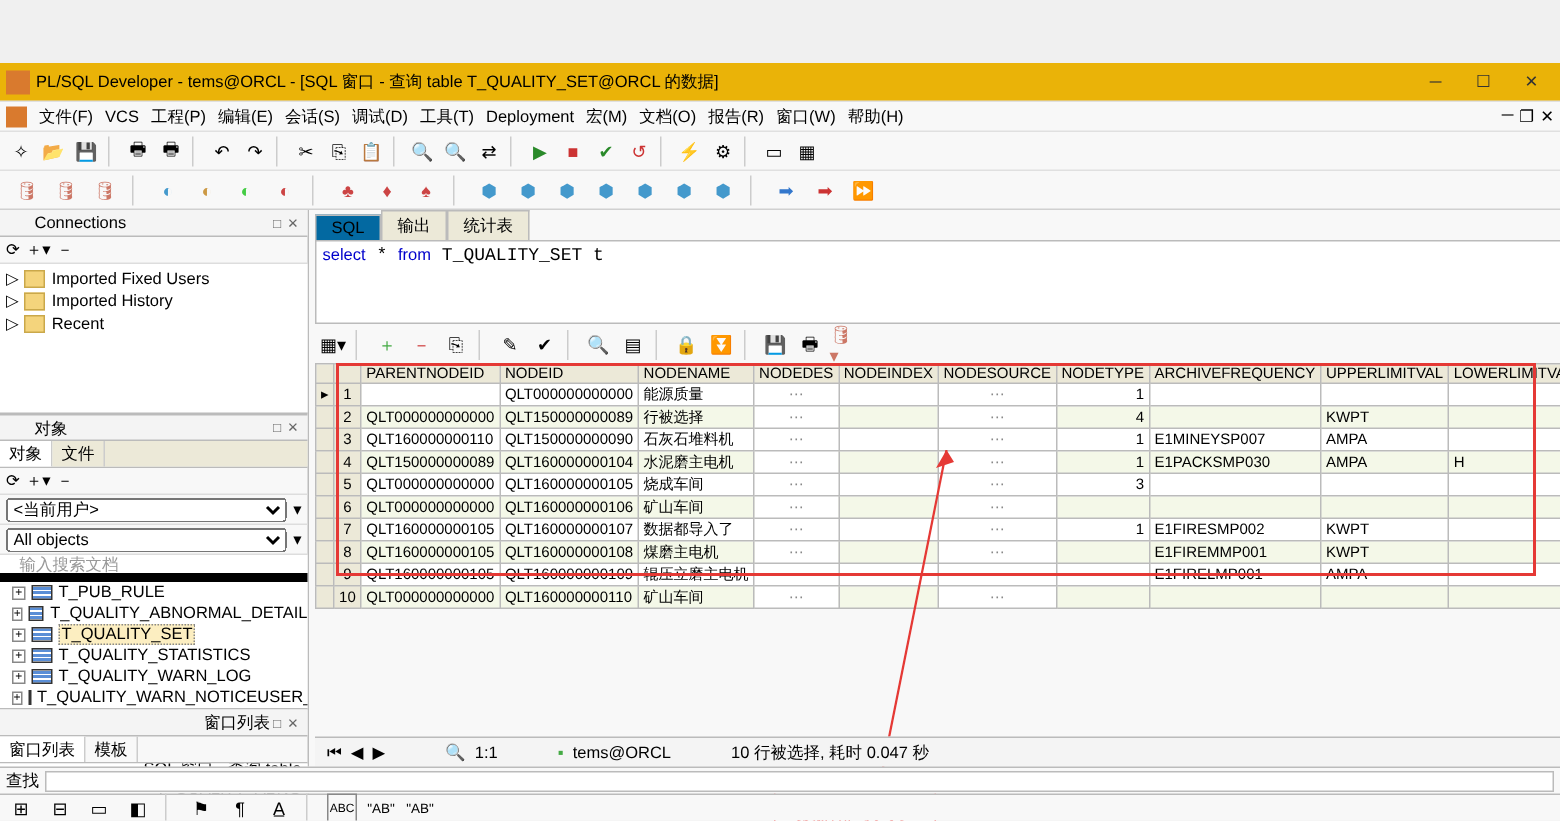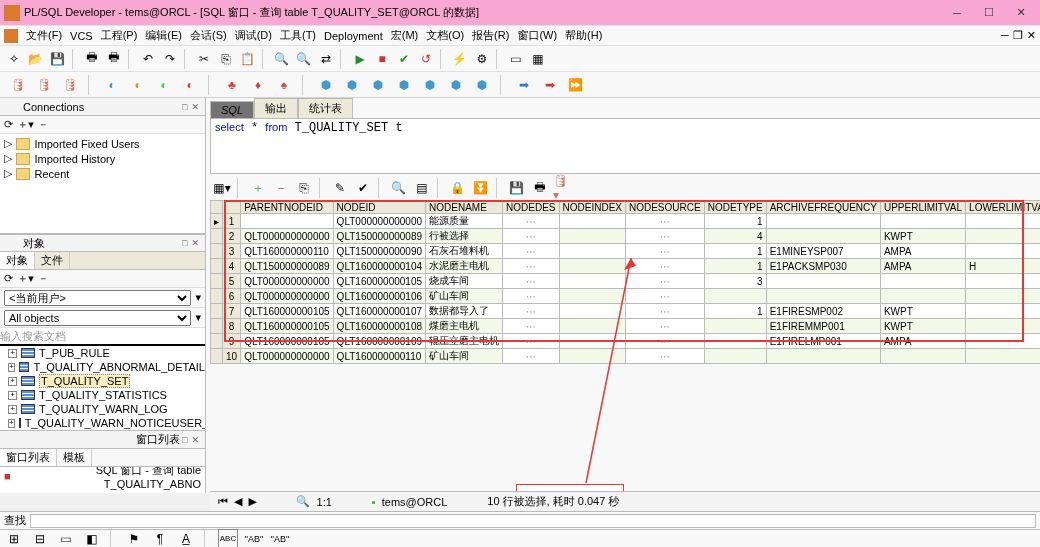--- a/index.html
+++ b/index.html
@@ -1,17 +1,17 @@
 <!DOCTYPE html>
 <html><head>
 <meta charset="utf-8">
 <style>
 * { margin:0; padding:0; box-sizing:border-box; font-family:"Microsoft YaHei","SimSun",sans-serif; font-size:11px; }
 body { background:#f0f0f0; width:1040px; height:547px; overflow:hidden; position:relative; }
-.titlebar { height:26px; background:#f9a8d4; display:flex; align-items:center; padding:0 4px; border-bottom:1px solid #e0e0e0; }
+.titlebar { height:26px; background:#eab308; display:flex; align-items:center; padding:0 4px; border-bottom:1px solid #e0e0e0;margin-top:42px; }
 .titlebar .icon { width:16px; height:16px; background:#d97a2e; margin-right:4px; }
 .titlebar .title { flex:1; color:#000; }
 .titlebar .winbtns { display:flex; gap:2px; }
 .titlebar .winbtns span { width:30px; height:20px; display:flex; align-items:center; justify-content:center; color:#333; }
 .titlebar .winbtns span:last-child { color:#333; }
 .menubar { height:20px; background:#f8f8f8; display:flex; align-items:center; padding:0 4px; gap:8px; border-bottom:1px solid #e0e0e0; }
 .menubar span { color:#000; }
 .menubar .r { margin-left:auto; display:flex; gap:4px; }
 .toolbar { height:26px; background:#f8f8f8; display:flex; align-items:center; padding:0 4px; gap:2px; border-bottom:1px solid #e0e0e0; }
 .tbtn { width:20px; height:20px; display:flex; align-items:center; justify-content:center; font-size:12px; }
@@ -25,36 +25,36 @@
 .conn-tb { height:18px; display:flex; align-items:center; gap:4px; padding:0 4px; border-bottom:1px solid #ddd; }
 .tree { flex:1; background:#fff; padding:2px 4px; overflow:hidden; }
 .tree .node { display:flex; align-items:center; gap:4px; height:15px; }
 .tree .fold { width:14px; height:12px; background:#f4d47c; border:1px solid #caa84a; }
 .obj-pane { border-top:1px solid #bbb; }
 .obj-tabs { height:18px; display:flex; border-bottom:1px solid #bbb; }
 .obj-tabs span { padding:0 6px; border-right:1px solid #ccc; background:#ece9d8; display:flex; align-items:center; }
 .obj-tabs span.active { background:#fff; }
 .obj-drop { height:20px; display:flex; align-items:center; padding:0 4px; gap:4px; border-bottom:1px solid #ddd; }
 .obj-drop select { flex:1; height:16px; font-size:11px; }
-.obj-filter { height:18px; padding:0 0; color:#999; display:flex; align-items:center; border-bottom:2px solid #000000; background:#fff; }
+.obj-filter { height:18px; padding:0 13px; color:#999; display:flex; align-items:center; border-bottom:6px solid #000000; background:#fff; }
 .obj-list { height:84px; background:#fff; overflow:hidden; }
 .obj-list .it { display:flex; align-items:center; gap:4px; height:14px; padding-left:8px; }
 .obj-list .it .exp { width:9px; height:9px; border:1px solid #888; display:flex; align-items:center; justify-content:center; font-size:8px; line-height:1; }
 .obj-list .it .tb { width:14px; height:10px; background:repeating-linear-gradient(#5a8ed6 0 2px,#fff 2px 3px); border:1px solid #333; }
 .obj-list .it.sel .txt { background:#fceec1; border:1px dotted #888; padding:0 1px; }
 .win-pane { border-top:1px solid #bbb;text-align:right; }
 .win-tabs { height:18px; display:flex; border-bottom:1px solid #bbb; }
 .win-tabs span { padding:0 6px; border-right:1px solid #ccc; display:flex; align-items:center; }
 .win-tabs span.active { background:#fff; }
 .win-list { height:26px; background:#fff; padding:2px 4px; overflow:hidden; }
 .win-list .it { display:flex; align-items:center; gap:4px; height:14px; }
 .rightcol { flex:1; display:flex; flex-direction:column; background:#f8f8f8; position:relative; }
 .sql-tabs { height:20px; display:flex; align-items:flex-end; padding-left:4px; gap:0; }
 .sql-tabs span { padding:2px 10px; border:1px solid #bbb; border-bottom:none; background:#ece9d8; }
-.sql-tabs span.active { background:#737373;font-style:italic; }
+.sql-tabs span.active { background:#0369a1; }
 .sql-edit { height:56px; background:#fff; border:1px solid #bbb; margin:0 4px; padding:2px 4px; font-family:"Courier New",monospace; font-size:12px; position:relative; }
 .sql-edit .kw { color:#0000cc; }
 .grid-tb { height:24px; display:flex; align-items:center; gap:3px; padding:0 6px; margin-top:2px; }
 .grid-wrap { margin:0 4px; position:relative; }
 .grid { border-collapse:collapse; background:#fff; }
 .grid th, .grid td { border:1px solid #bbb; height:13px; font-size:10px; padding:0 3px; text-align:left; font-weight:normal; white-space:nowrap; }
 .grid th { background:#ece9d8; }
 .grid td.rn { background:#ece9d8; text-align:center; width:18px; }
 .grid td.dots { color:#888; text-align:center; width:14px; }
 .grid tr.odd td.cell { background:#fff; }

